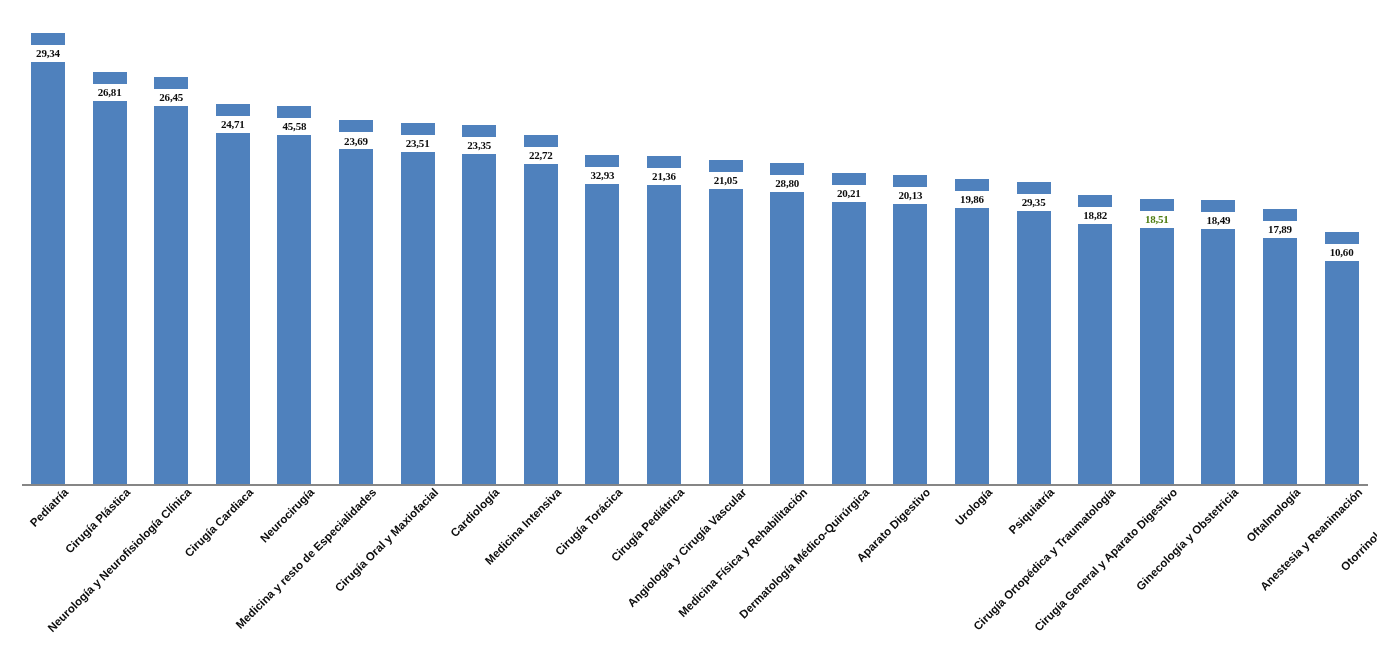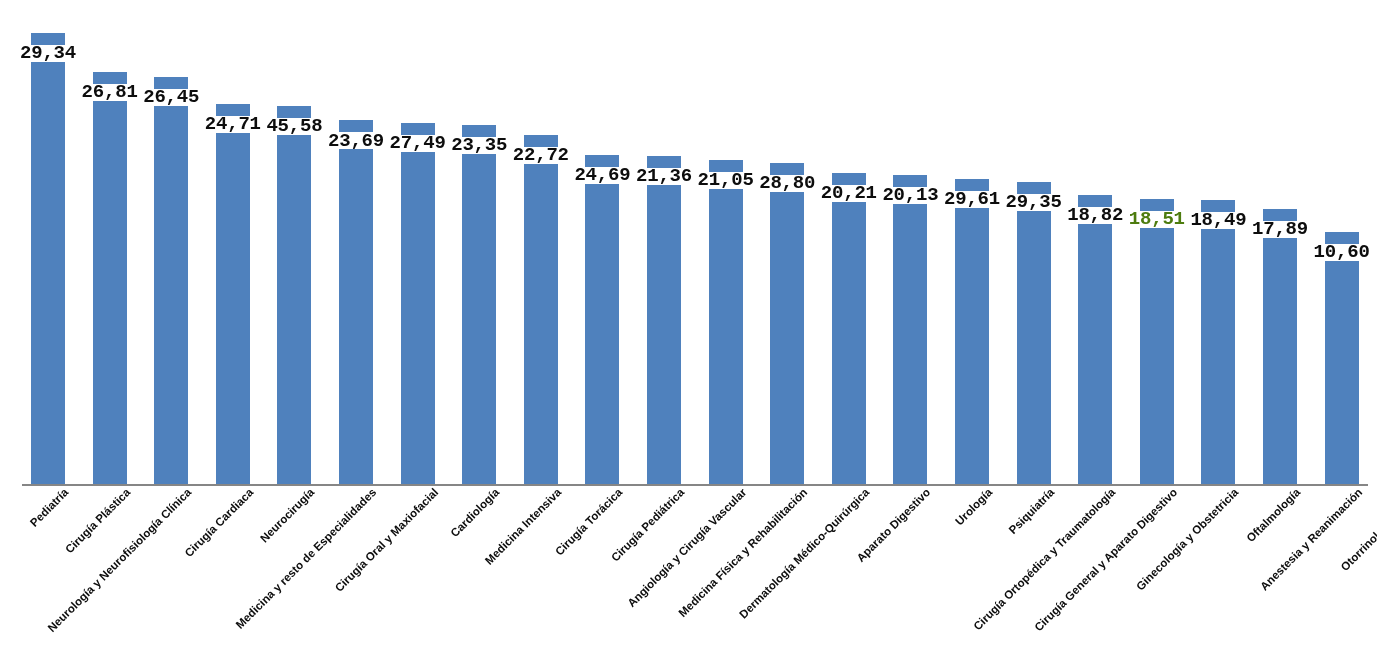--- a/index.html
+++ b/index.html
@@ -41,26 +41,26 @@
     position: absolute;
     left: 0;
     width: 100%;
     background: #4F81BD;
   }
   .bar-value {
     position: absolute;
     left: 50%;
     transform: translateX(-50%);
     white-space: nowrap;
-    font-size: 19px;
+    font-size: 11px;
     font-weight: bold;
     color: #0d0d0d;
     line-height: 15px;
     letter-spacing: -0.2px;
-    font-family: Liberation Mono, monospace;
+    font-family: Liberation Serif, serif;
   }
   
   #axis-line {
     position: absolute;
     left: 22px;
     top: 484px;
     width: 1346px;
     height: 2px;
     background: #868686;
   }
@@ -118,36 +118,36 @@
       <div class="bar-value" style="color: rgb(13, 13, 13); left: 294.4px; top: 118.707px; transform: translateX(-50%); position: absolute;">45,58</div>
       <div class="bar-group" style="left: 339px; width: 34px; bottom: 1px; height: 364.151px;">
         <div class="bar-lower" style="height: 335.151px; background: rgb(79, 129, 189);"></div>
         <div class="bar-upper" style="top: 0px; height: 12px; background: rgb(79, 129, 189);"></div>
       </div>
       <div class="bar-value" style="color: rgb(13, 13, 13); left: 356px; top: 134px; transform: translateX(-50%); position: absolute;">23,69</div>
       <div class="bar-group" style="left: 400.6px; width: 34px; bottom: 1px; height: 361.384px;">
         <div class="bar-lower" style="height: 332.384px; background: rgb(79, 129, 189);"></div>
         <div class="bar-upper" style="top: 0px; height: 12px; background: rgb(79, 129, 189);"></div>
       </div>
-      <div class="bar-value" style="color: rgb(13, 13, 13); left: 417.6px; top: 135.616px; transform: translateX(-50%); position: absolute;">27,49</div>
+      <div class="bar-value" style="color: rgb(13, 13, 13); left: 417.6px; top: 135.616px; transform: translateX(-50%); position: absolute;">23,51</div>
       <div class="bar-group" style="left: 462.2px; width: 34px; bottom: 1px; height: 358.925px;">
         <div class="bar-lower" style="height: 329.925px; background: rgb(79, 129, 189);"></div>
         <div class="bar-upper" style="top: 0px; height: 12px; background: rgb(79, 129, 189);"></div>
       </div>
       <div class="bar-value" style="color: rgb(13, 13, 13); left: 479.2px; top: 138.075px; transform: translateX(-50%); position: absolute;">23,35</div>
       <div class="bar-group" style="left: 523.8px; width: 34px; bottom: 1px; height: 349.241px;">
         <div class="bar-lower" style="height: 320.241px; background: rgb(79, 129, 189);"></div>
         <div class="bar-upper" style="top: 0px; height: 12px; background: rgb(79, 129, 189);"></div>
       </div>
       <div class="bar-value" style="color: rgb(13, 13, 13); left: 540.8px; top: 147.759px; transform: translateX(-50%); position: absolute;">22,72</div>
       <div class="bar-group" style="left: 585.4px; width: 34px; bottom: 1px; height: 329.104px;">
         <div class="bar-lower" style="height: 300.104px; background: rgb(79, 129, 189);"></div>
         <div class="bar-upper" style="top: 0px; height: 12px; background: rgb(79, 129, 189);"></div>
       </div>
-      <div class="bar-value" style="color: rgb(13, 13, 13); left: 602.4px; top: 167.896px; transform: translateX(-50%); position: absolute;">24,69</div>
+      <div class="bar-value" style="color: rgb(13, 13, 13); left: 602.4px; top: 167.896px; transform: translateX(-50%); position: absolute;">32,93</div>
       <div class="bar-group" style="left: 647px; width: 34px; bottom: 1px; height: 328.335px;">
         <div class="bar-lower" style="height: 299.335px; background: rgb(79, 129, 189);"></div>
         <div class="bar-upper" style="top: 0px; height: 12px; background: rgb(79, 129, 189);"></div>
       </div>
       <div class="bar-value" style="color: rgb(13, 13, 13); left: 664px; top: 168.665px; transform: translateX(-50%); position: absolute;">21,36</div>
       <div class="bar-group" style="left: 708.6px; width: 34px; bottom: 1px; height: 323.57px;">
         <div class="bar-lower" style="height: 294.57px; background: rgb(79, 129, 189);"></div>
         <div class="bar-upper" style="top: 0px; height: 12px; background: rgb(79, 129, 189);"></div>
       </div>
       <div class="bar-value" style="color: rgb(13, 13, 13); left: 725.6px; top: 173.43px; transform: translateX(-50%); position: absolute;">21,05</div>
@@ -163,21 +163,21 @@
       <div class="bar-value" style="color: rgb(13, 13, 13); left: 848.8px; top: 186.342px; transform: translateX(-50%); position: absolute;">20,21</div>
       <div class="bar-group" style="left: 893.4px; width: 34px; bottom: 1px; height: 309.428px;">
         <div class="bar-lower" style="height: 280.428px; background: rgb(79, 129, 189);"></div>
         <div class="bar-upper" style="top: 0px; height: 12px; background: rgb(79, 129, 189);"></div>
       </div>
       <div class="bar-value" style="color: rgb(13, 13, 13); left: 910.4px; top: 187.572px; transform: translateX(-50%); position: absolute;">20,13</div>
       <div class="bar-group" style="left: 955px; width: 34px; bottom: 1px; height: 305.278px;">
         <div class="bar-lower" style="height: 276.278px; background: rgb(79, 129, 189);"></div>
         <div class="bar-upper" style="top: 0px; height: 12px; background: rgb(79, 129, 189);"></div>
       </div>
-      <div class="bar-value" style="color: rgb(13, 13, 13); left: 972px; top: 191.722px; transform: translateX(-50%); position: absolute;">29,61</div>
+      <div class="bar-value" style="color: rgb(13, 13, 13); left: 972px; top: 191.722px; transform: translateX(-50%); position: absolute;">19,86</div>
       <div class="bar-group" style="left: 1016.6px; width: 34px; bottom: 1px; height: 301.896px;">
         <div class="bar-lower" style="height: 272.896px; background: rgb(79, 129, 189);"></div>
         <div class="bar-upper" style="top: 0px; height: 12px; background: rgb(79, 129, 189);"></div>
       </div>
       <div class="bar-value" style="color: rgb(13, 13, 13); left: 1033.6px; top: 195.104px; transform: translateX(-50%); position: absolute;">29,35</div>
       <div class="bar-group" style="left: 1078.2px; width: 34px; bottom: 1px; height: 289.292px;">
         <div class="bar-lower" style="height: 260.292px; background: rgb(79, 129, 189);"></div>
         <div class="bar-upper" style="top: 0px; height: 12px; background: rgb(79, 129, 189);"></div>
       </div>
       <div class="bar-value" style="color: rgb(13, 13, 13); left: 1095.2px; top: 207.708px; transform: translateX(-50%); position: absolute;">18,82</div>

